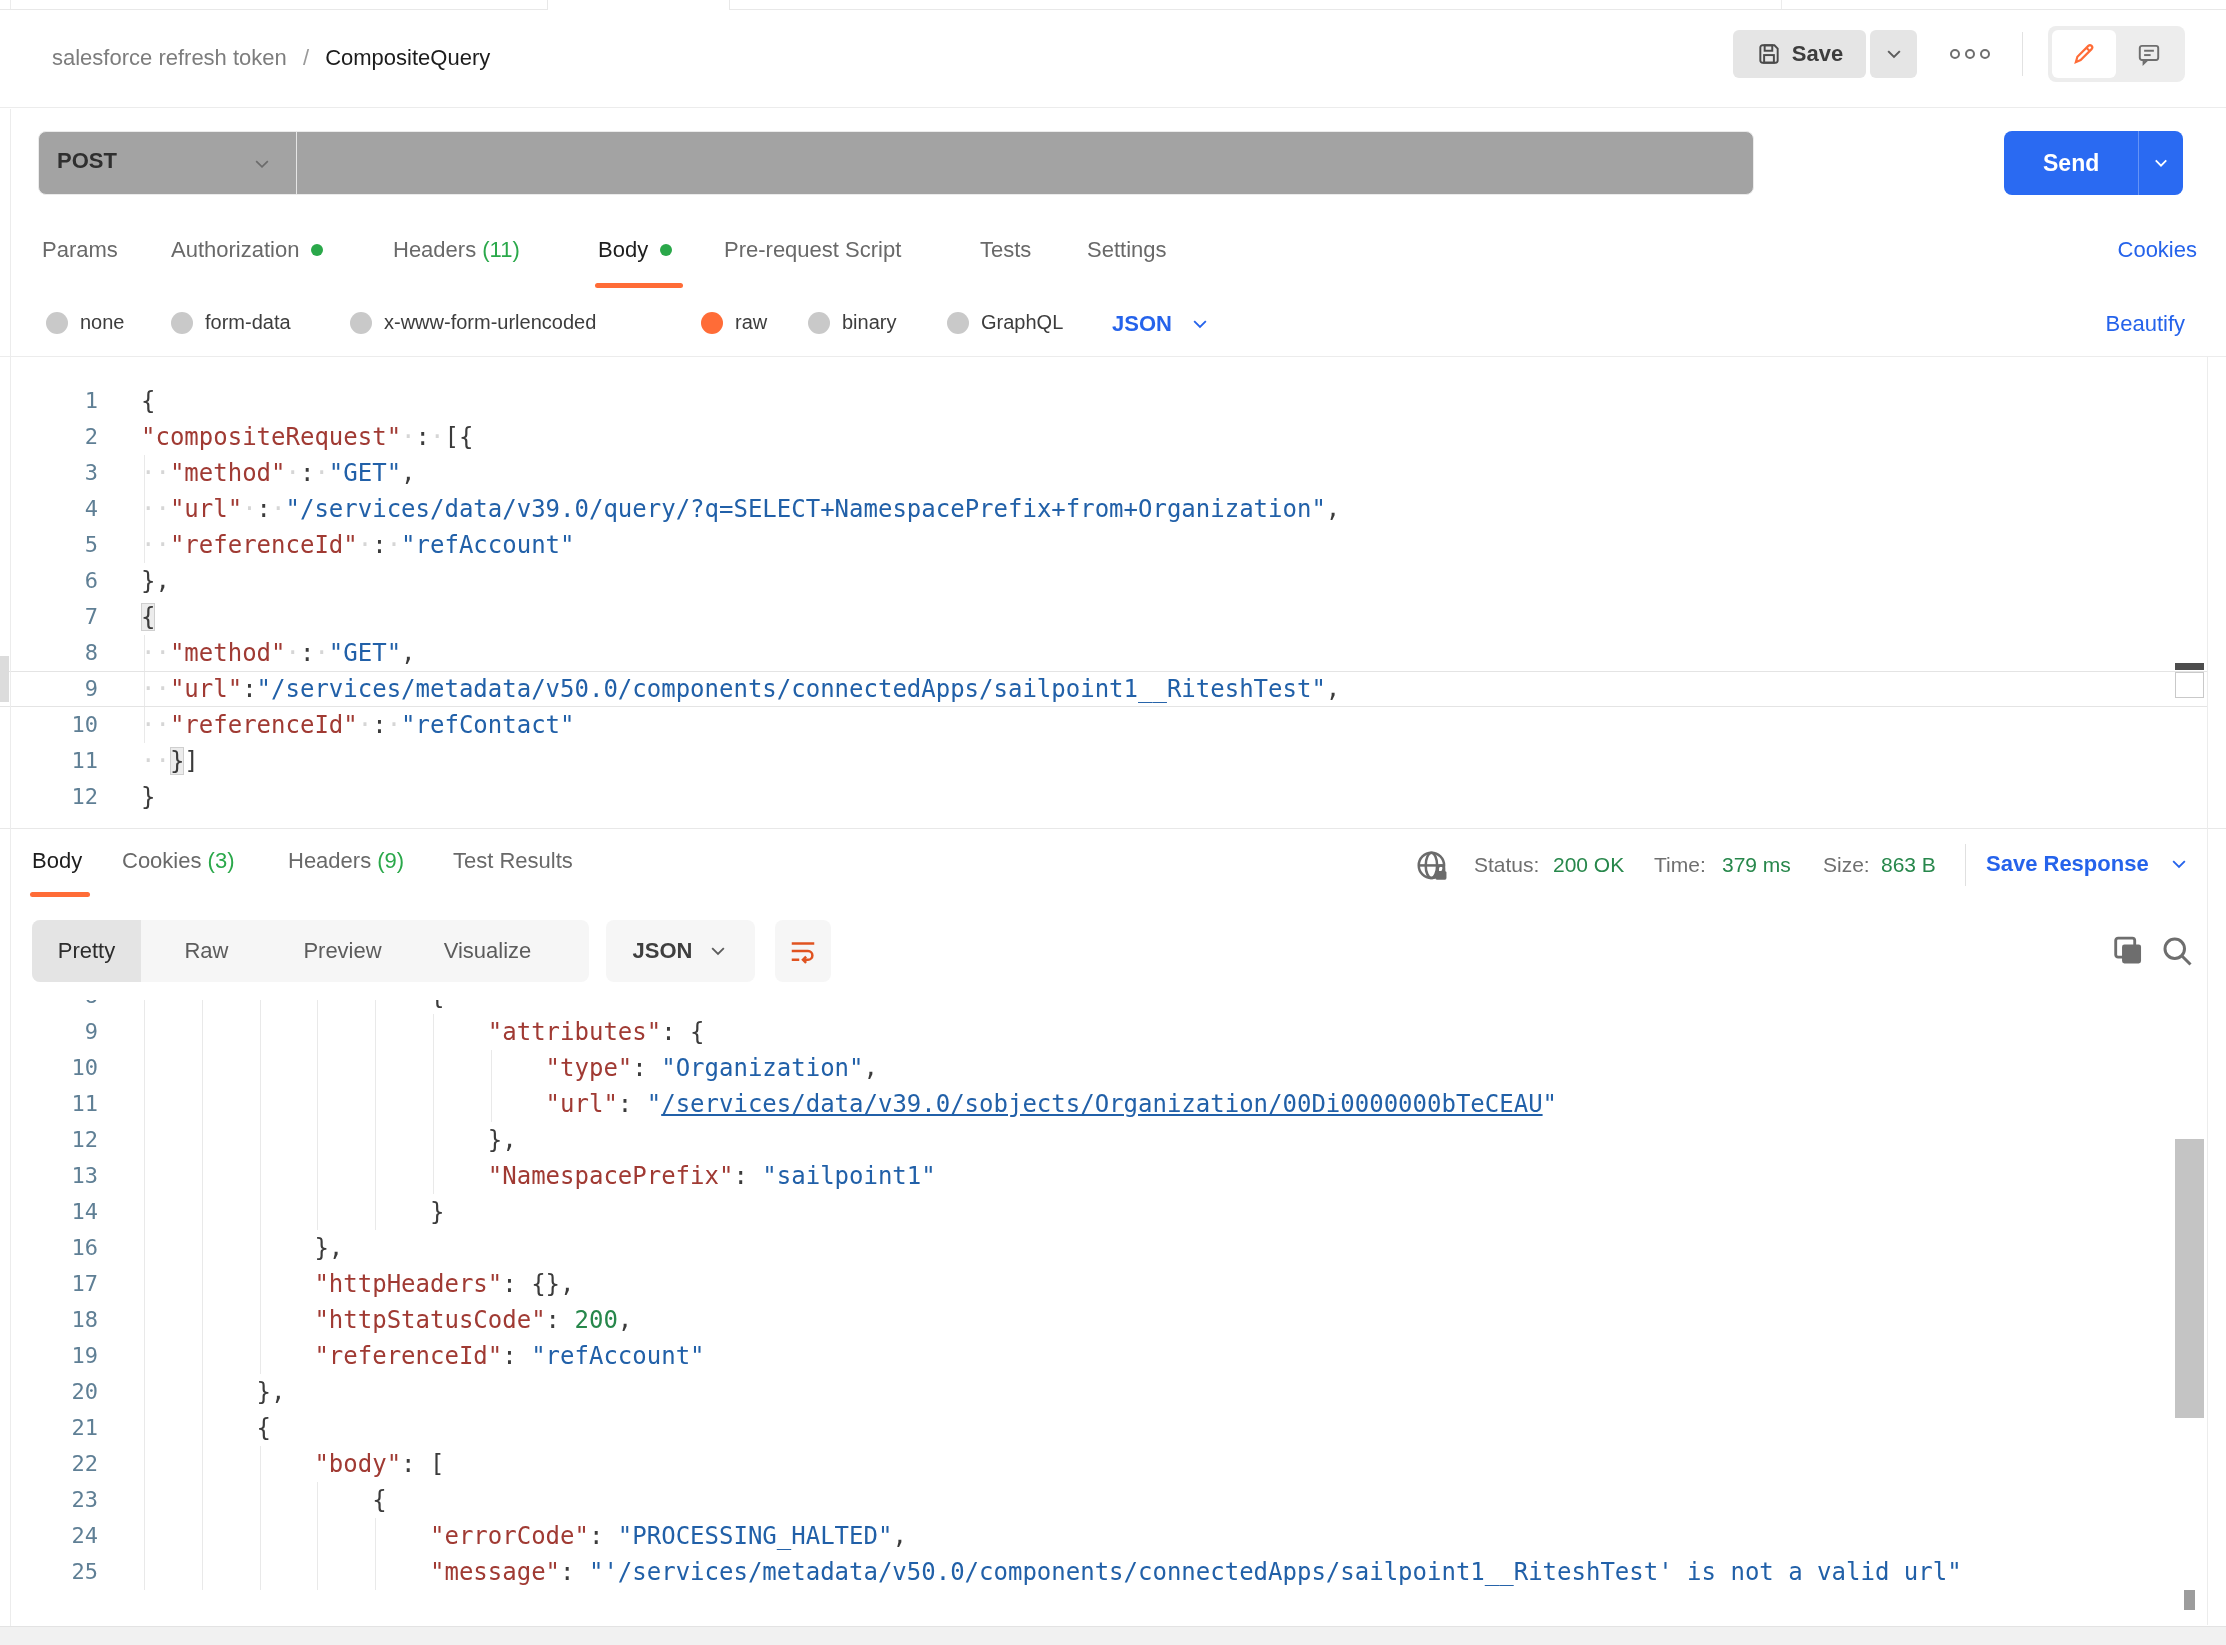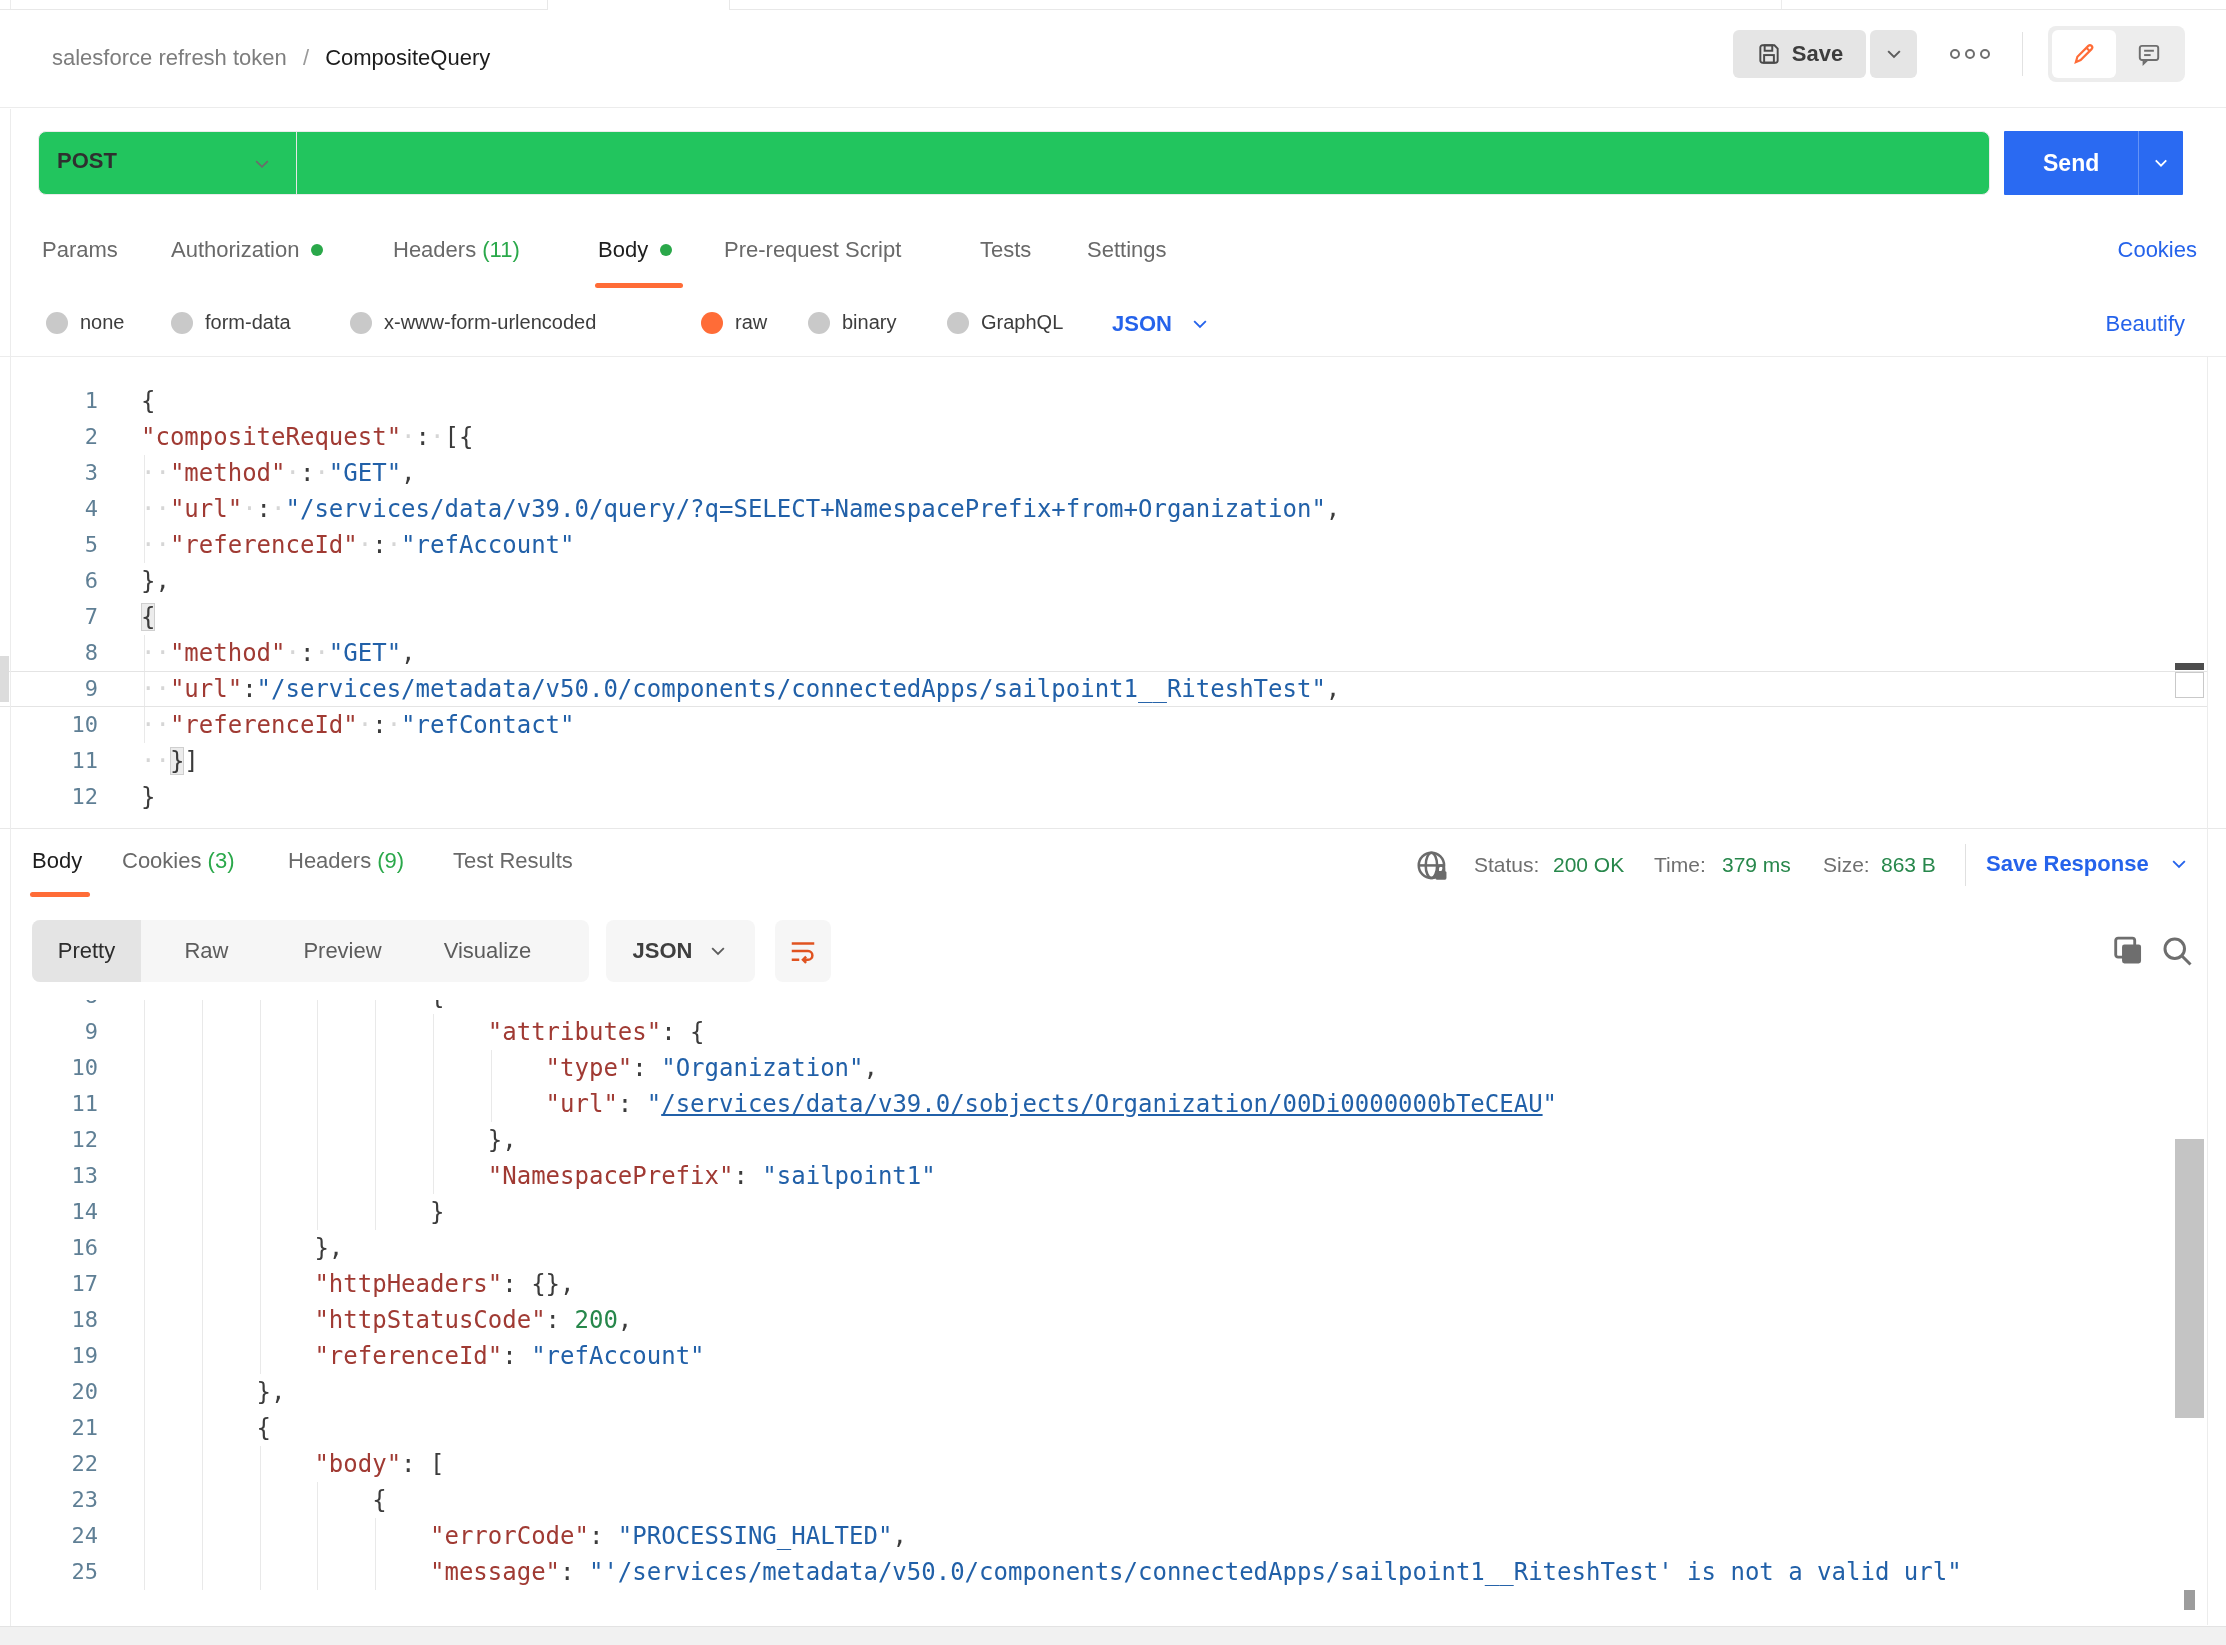--- a/index.html
+++ b/index.html
@@ -96,32 +96,32 @@
           <rect x="3.5" y="4.5" width="17" height="13" rx="2"></rect>
           <path d="M7 17.5 L7 21 L10.5 17.5"></path>
           <line x1="7.5" y1="9" x2="16.5" y2="9"></line>
           <line x1="7.5" y1="13" x2="13.5" y2="13"></line>
         </svg>
       </span>
     </div>
   </div>
   <div class="hline" style="left:0;top:107px;width:2227px"></div>
 
-  <div class="abs" style="left:38px;top:131px;width:1952px;height:64px;background:#22c55e;border:1px solid #ebebeb;border-radius:8px;box-sizing:border-box">
+  <div class="abs" style="left:38px;top:131px;width:1716px;height:64px;background:#a3a3a3;border:1px solid #ebebeb;border-radius:8px;box-sizing:border-box">
     <div class="abs" style="left:0;top:0;width:257px;height:62px;cursor:pointer">
       <span class="txt" style="left:18px;top:16px;font-size:22px;font-weight:700;color:#2f2f2f">POST</span>
       <span class="abs" style="left:213px;top:22px">
         <svg width="20" height="20" viewBox="0 0 24 24" fill="none" stroke="#6b6b6b" stroke-width="2">
             <polyline points="5,8.5 12,15.5 19,8.5"></polyline>
           </svg>
       </span>
     </div>
     <div class="vline" style="left:257px;top:0;height:62px;background:#e6e6e6"></div>
   </div>
-  <div class="abs" style="left:2004px;top:131px;width:179px;height:64px;background:#2a6af2;border-radius:1px;display:flex">
+  <div class="abs" style="left:2004px;top:131px;width:179px;height:64px;background:#2a6af2;border-radius:8px;display:flex">
     <div style="width:135px;display:flex;align-items:center;justify-content:center;cursor:pointer">
       <span style="color:#fff;font-size:23px;font-weight:700">Send</span>
     </div>
     <div style="width:44px;display:flex;align-items:center;justify-content:center;border-left:1px solid rgba(255,255,255,0.28);cursor:pointer">
       <span>
         <svg width="18" height="18" viewBox="0 0 24 24" fill="none" stroke="#fff" stroke-width="2.4">
             <polyline points="5,8.5 12,15.5 19,8.5"></polyline>
           </svg>
       </span>
     </div>

